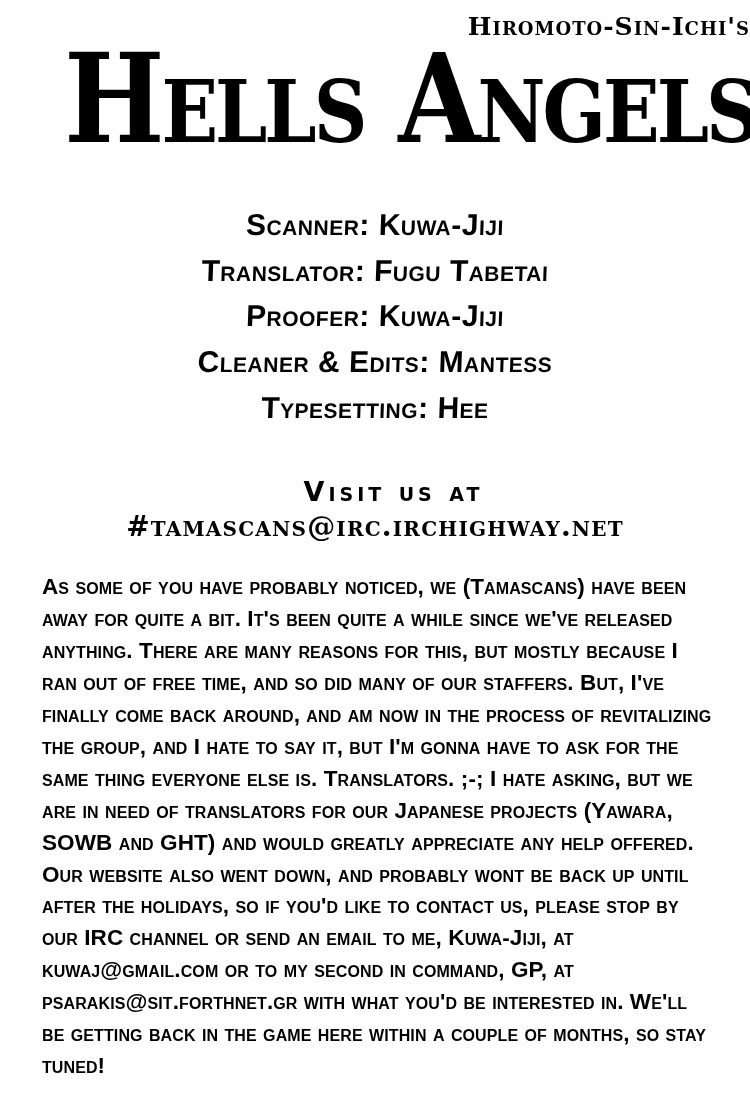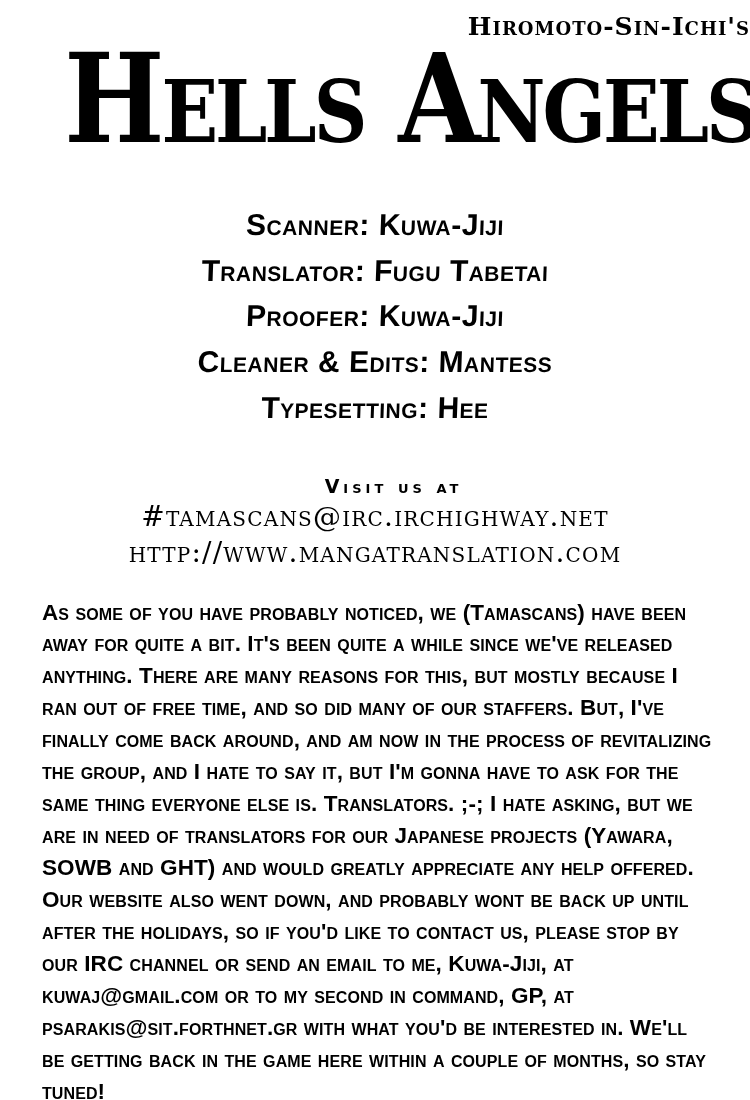--- a/index.html
+++ b/index.html
@@ -68,29 +68,29 @@
   }
 
   
   .visit {
     margin-top: 44px;
     text-align: center;
   }
   .visit-title {
     font-family: "DejaVu Sans", sans-serif;
     font-weight: bold;
-    font-size: 19px;
+    font-size: 27px;
     letter-spacing: 4px;
     font-variant: small-caps;
     line-height: 1.3;
     margin-left: 37px;
   }
   .visit-line {
     font-family: "DejaVu Serif", serif;
-    font-weight: normal;
+    font-weight: bold;
     font-size: 28px;
     letter-spacing: 1.2px;
     font-variant: small-caps;
     line-height: 1.28;
   }
 
   
   .body-text {
     margin: 26px 38px 0 42px;
     font-family: "Liberation Sans", sans-serif;
@@ -120,20 +120,19 @@
     <div class="credit-line">Scanner: Kuwa-Jiji</div>
     <div class="credit-line">Translator: Fugu Tabetai</div>
     <div class="credit-line">Proofer: Kuwa-Jiji</div>
     <div class="credit-line">Cleaner &amp; Edits: Mantess</div>
     <div class="credit-line">Typesetting: Hee</div>
   </div>
 
   <div class="visit">
     <div class="visit-title">Visit us at</div>
     <div class="visit-line">#tamascans@irc.irchighway.net</div>
-    <div class="visit-line">http://www.mangatranslation.com</div>
   </div>
 
   <div class="body-text">
     <p>As some of you have probably noticed, we (Tamascans) have been away for quite a bit. It's been quite a while since we've released anything. There are many reasons for this, but mostly because I ran out of free time, and so did many of our staffers. But, I've finally come back around, and am now in the process of revitalizing the group, and I hate to say it, but I'm gonna have to ask for the same thing everyone else is. Translators. ;-; I hate asking, but we are in need of translators for our Japanese projects (Yawara, SOWB and GHT) and would greatly appreciate any help offered. Our website also went down, and probably wont be back up until after the holidays, so if you'd like to contact us, please stop by our IRC channel or send an email to me, Kuwa-Jiji, at kuwaj@gmail.com or to my second in command, GP, at psarakis@sit.forthnet.gr with what you'd be interested in. We'll be getting back in the game here within a couple of months, so stay tuned!</p>
   </div>
 
 </div>
 
 </body></html>

